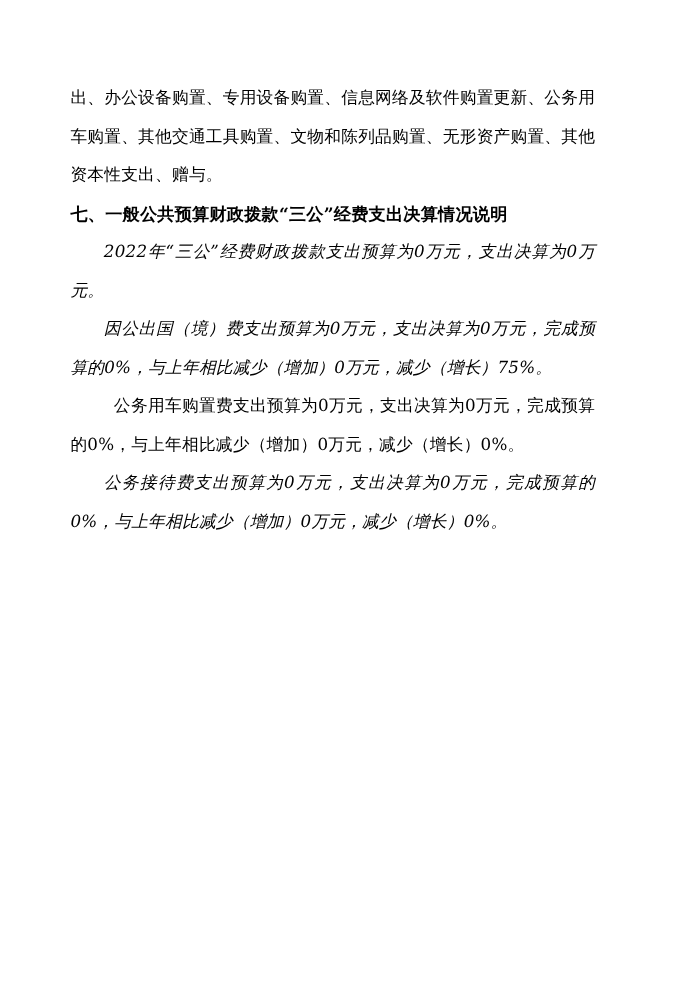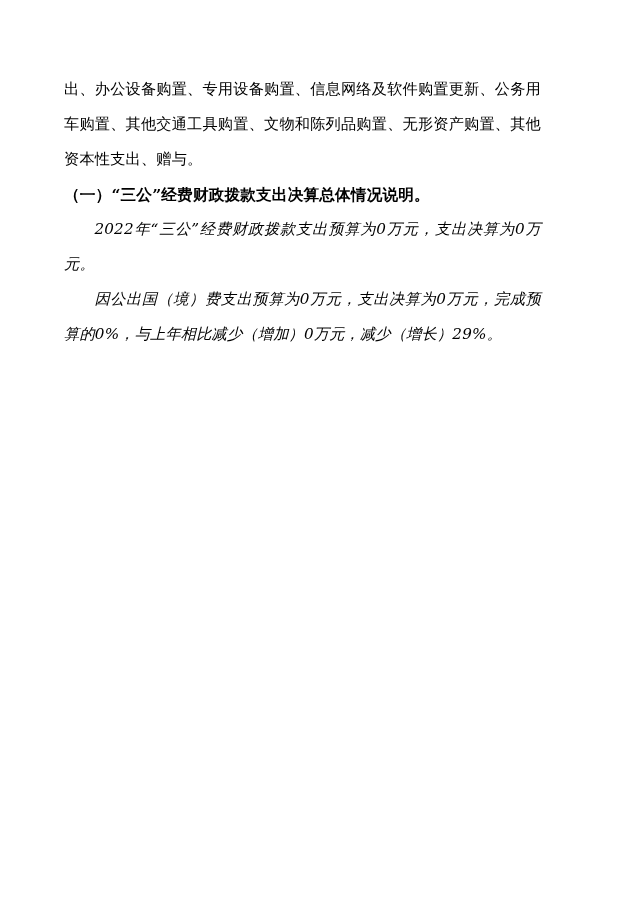--- a/index.html
+++ b/index.html
@@ -61,24 +61,26 @@
   }
 </style>
 </head>
 <body>
 
 <div class="page">
   <div class="doc-body">
 
     <p class="para flow">出、办公设备购置、专用设备购置、信息网络及软件购置更新、公务用车购置、其他交通工具购置、文物和陈列品购置、无形资产购置、其他资本性支出、赠与。</p>
 
+    <p class="para heading">七、一般公共预算财政拨款“三公”经费支出决算情况说明</p>
 
-    <p class="para subheading">（一）“三公”经费财政拨款支出决算总体情况说明。</p>
 
     <p class="para indent-1">2022年“三公”经费财政拨款支出预算为0万元，支出决算为0万元。</p>
 
-    <p class="para indent-1">因公出国（境）费支出预算为0万元，支出决算为0万元，完成预算的0%，与上年相比减少（增加）0万元，减少（增长）29%。</p>
+    <p class="para indent-1">因公出国（境）费支出预算为0万元，支出决算为0万元，完成预算的0%，与上年相比减少（增加）0万元，减少（增长）75%。</p>
+
+    <p class="para indent-wide">公务用车购置费支出预算为0万元，支出决算为0万元，完成预算的0%，与上年相比减少（增加）0万元，减少（增长）0%。</p>
 
 
-
+    <p class="para indent-1">公务接待费支出预算为0万元，支出决算为0万元，完成预算的0%，与上年相比减少（增加）0万元，减少（增长）0%。</p>
 
   </div>
 </div>
 
 </body></html>

